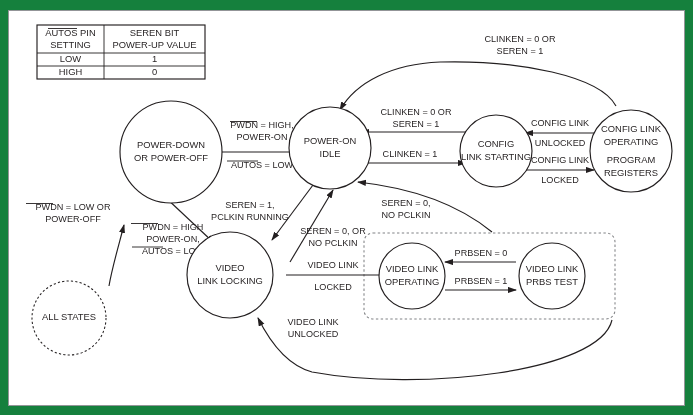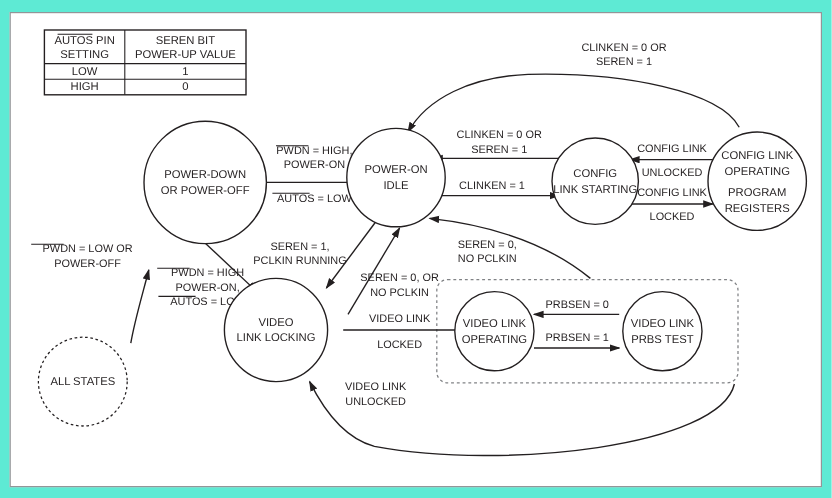--- a/index.html
+++ b/index.html
@@ -1,18 +1,18 @@
 <!DOCTYPE html>
 <html><head>
 <meta charset="utf-8">
 <style>
   html,body{margin:0;padding:0;background:#ffffff;}
   body{width:693px;height:415px;overflow:hidden;
        font-family:"Liberation Sans","DejaVu Sans",sans-serif;color:#231f20;}
-  #stage{position:relative;width:693px;height:415px;background:#5eead4;}
+  #stage{position:relative;width:693px;height:415px;background:#15803d;}
   #frame{position:absolute;left:8px;top:10px;width:677px;height:396px;
          border:1.5px solid #939598;box-sizing:border-box;background:#fff;}
   svg{position:absolute;left:0;top:0;}
   .nodeLbl,.edgeLbl,.tblTxt{font-family:"Liberation Sans","DejaVu Sans",sans-serif;
       fill:#231f20;text-anchor:middle;dominant-baseline:middle;}
   .nodeLbl{font-size:9.4px;}
   .edgeLbl{font-size:9.1px;}
   .tblTxt{font-size:9.4px;}
   .st{fill:#ffffff;stroke:#231f20;stroke-width:1.15;}
   .stDash{fill:#ffffff;stroke:#231f20;stroke-width:1.05;stroke-dasharray:2.2 2.2;}

